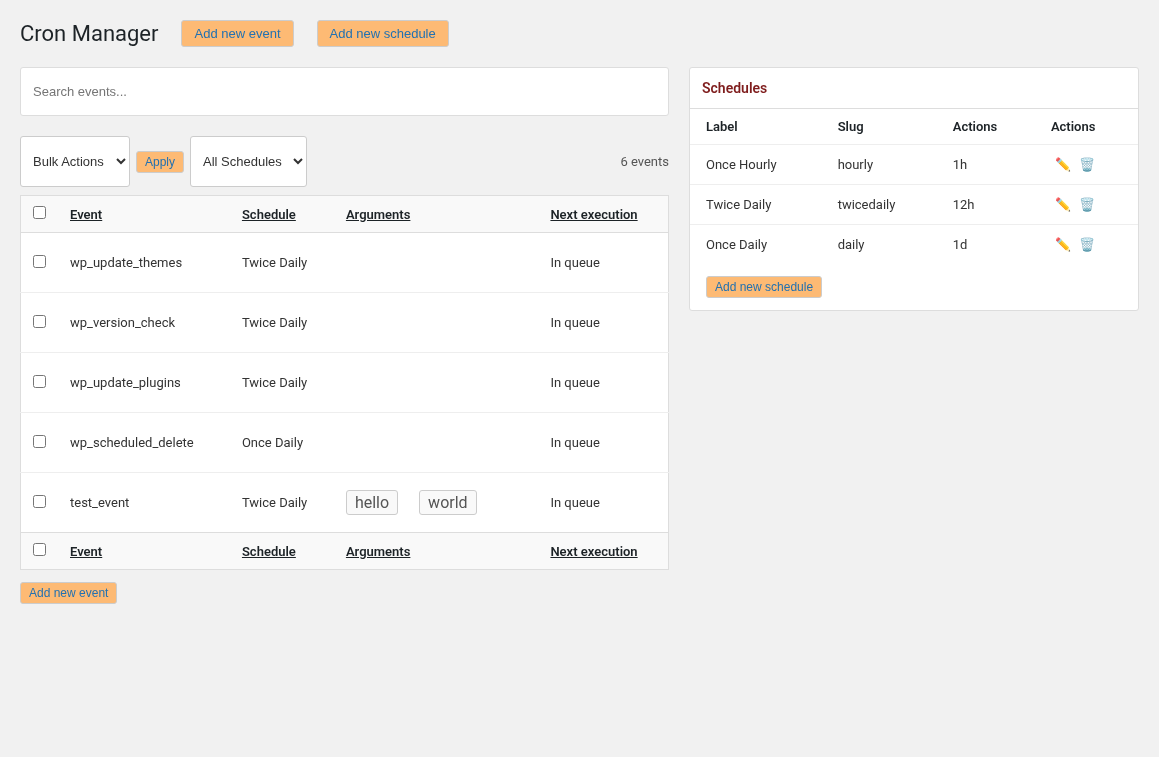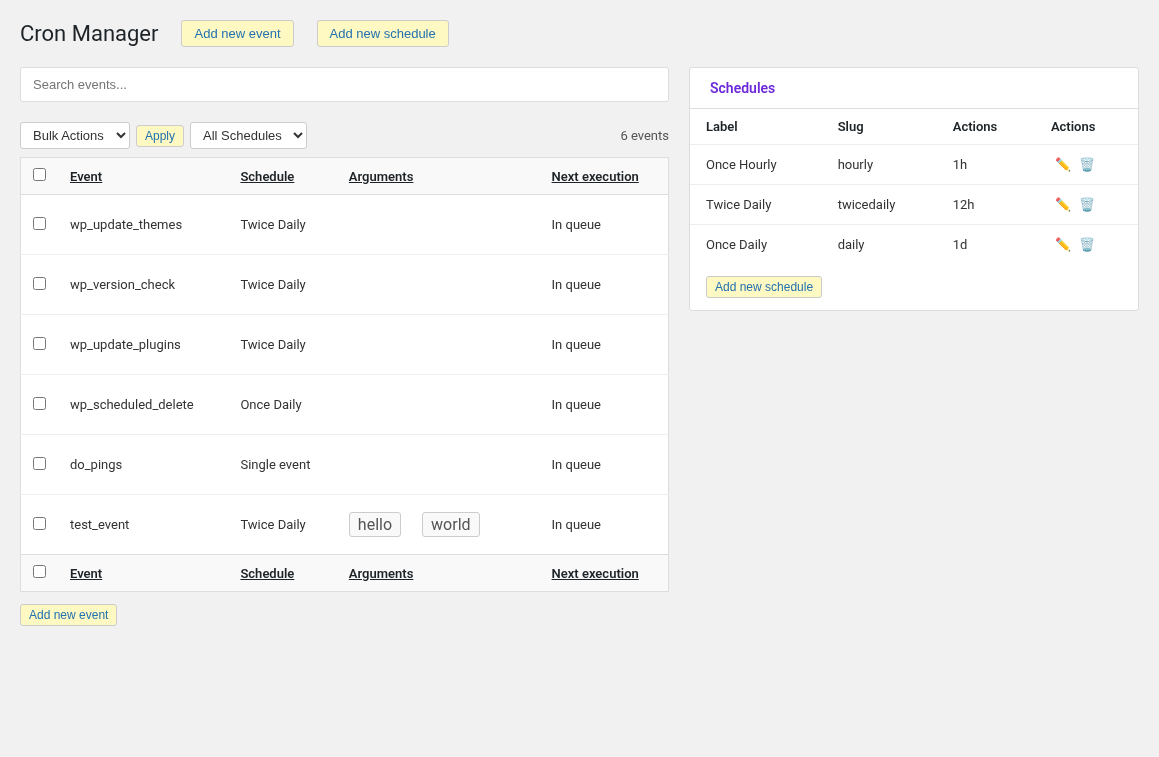--- a/index.html
+++ b/index.html
@@ -20,21 +20,21 @@
       font-size: 22px;
       font-weight: 400;
       color: #1d2327;
     }
     .btn {
       display: inline-flex;
       align-items: center;
       padding: 5px 12px;
       font-size: 13px;
       border: 1px solid #ccc;
-      background: #fef9c3;
+      background: #fdba74;
       border-radius: 3px;
       cursor: pointer;
       color: #2271b1;
       text-decoration: none;
       white-space: nowrap;
     }
     .btn-small {
       padding: 3px 8px;
       font-size: 12px;
     }
@@ -52,38 +52,38 @@
 
     .right-panel {
       width: 450px;
       flex-shrink: 0;
     }
 
     .search-bar {
       background: #fff;
       border: 1px solid #ddd;
       border-radius: 3px;
-      padding: 9px 12px;
+      padding: 16px 12px;
       width: 100%;
       font-size: 13px;
       color: #555;
       outline: none;
       margin-bottom: 12px;
     }
 
     .toolbar {
       display: flex;
       align-items: center;
       gap: 6px;
       margin-bottom: 0;
       padding: 8px 0;
     }
 
     .select-dropdown {
-      padding: 4px 8px;
+      padding: 16px 8px;
       border: 1px solid #ccc;
       border-radius: 3px;
       background: #fff;
       font-size: 13px;
       cursor: pointer;
       color: #333;
     }
 
     .event-count {
       margin-left: auto;
@@ -131,25 +131,25 @@
       background: #f9f9f9;
       margin-right: 21px;
     }
 
     .schedules-box {
       background: #fff;
       border: 1px solid #ddd;
       border-radius: 3px;
     }
     .schedules-header {
-      padding: 12px 20px;
+      padding: 12px 12px;
       border-bottom: 1px solid #ddd;
       font-size: 14px;
       font-weight: 600;
-      color: #6d28d9;
+      color: #7f1d1d;
     }
     .schedules-table {
       width: 100%;
       border-collapse: collapse;
     }
     .schedules-table th {
       padding: 10px 16px;
       text-align: left;
       font-weight: 600;
       color: #1d2327;
@@ -250,27 +250,20 @@
             <td class="checkbox-cell"><input type="checkbox" style=""></td>
             <td>wp_update_plugins</td>
             <td>Twice Daily</td>
             <td></td>
             <td>In queue</td>
           </tr>
           <tr class="data-row">
             <td class="checkbox-cell"><input type="checkbox" style=""></td>
             <td>wp_scheduled_delete</td>
             <td>Once Daily</td>
-            <td></td>
-            <td>In queue</td>
-          </tr>
-          <tr class="data-row">
-            <td class="checkbox-cell"><input type="checkbox" style=""></td>
-            <td>do_pings</td>
-            <td>Single event</td>
             <td></td>
             <td>In queue</td>
           </tr>
           <tr class="data-row">
             <td class="checkbox-cell"><input type="checkbox" style=""></td>
             <td>test_event</td>
             <td>Twice Daily</td>
             <td><span class="tag-badge">hello</span><span class="tag-badge">world</span></td>
             <td>In queue</td>
           </tr>

